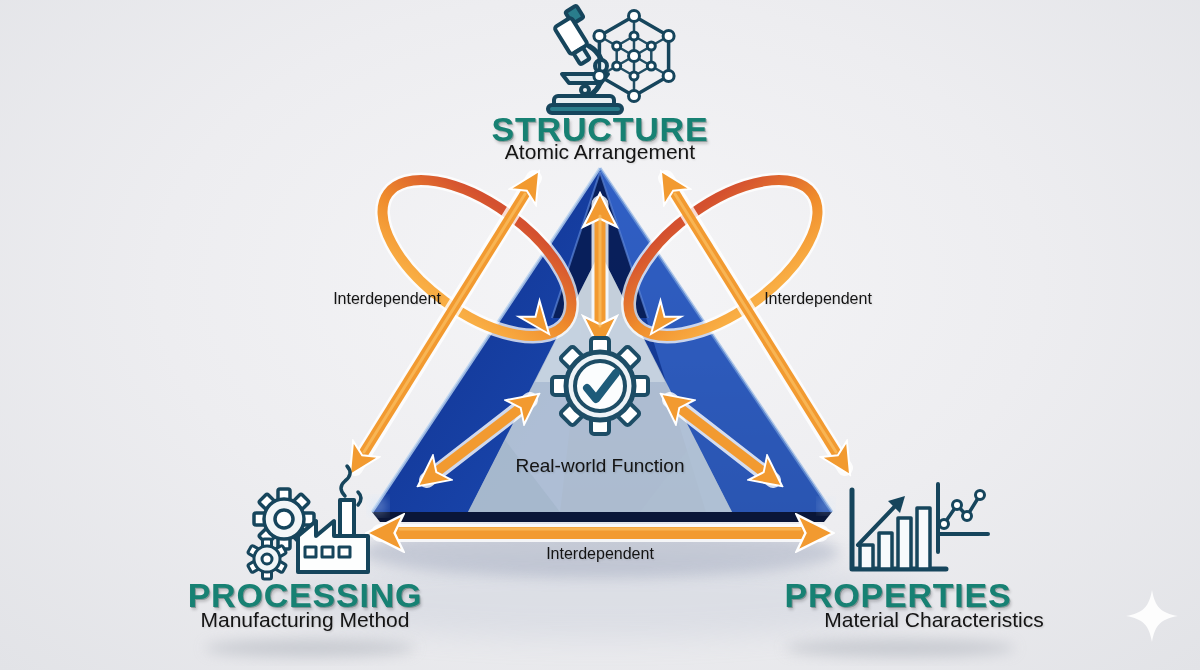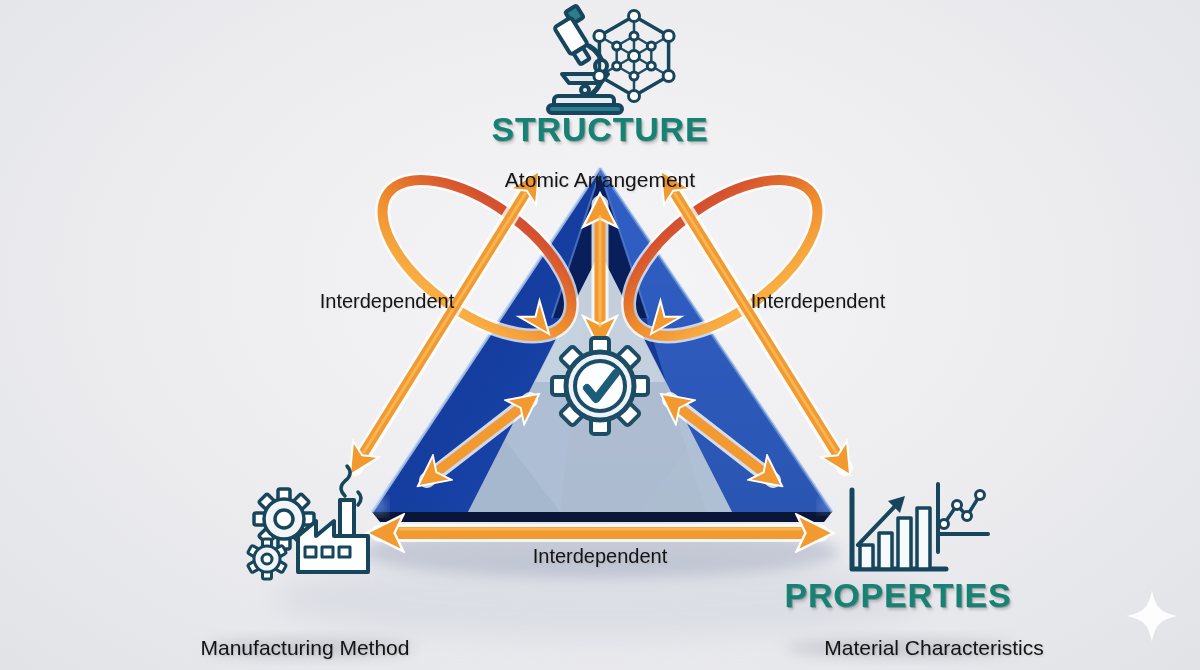--- a/index.html
+++ b/index.html
@@ -10,24 +10,23 @@
   }
   #diagram-svg{position:absolute;left:0;top:0;}
   .txt{position:absolute;transform:translateX(-50%);white-space:nowrap;text-align:center;}
   .title{
     font-weight:700;color:var(--teal,#178173);letter-spacing:.8px;
     text-shadow:1px 1px 0 rgba(20,70,64,.35), 2px 3px 3px rgba(0,0,0,.18);
   }
   .subtitle{
     font-weight:400;color:var(--text_dark,#141414);
     text-shadow:1px 1px 2px rgba(0,0,0,.12);
-    margin-top:28px;
   }
   .edge-label{
-    font-weight:400;color:var(--text_dark,#141414);font-size:20px;
+    font-weight:400;color:var(--text_dark,#141414);font-size:16px;
     text-shadow:1px 1px 2px rgba(0,0,0,.10);
   }
   .t28{font-size:34px;} .t26{font-size:26px;} .s21{font-size:21px;} .s19{font-size:19px;}
   .halo{stroke:#ffffff;stroke-opacity:.8;fill:none;stroke-linecap:round;}
   .shaft{stroke:var(--orange,#f29a30);fill:none;stroke-linecap:butt;}
   .sheen{stroke:#fbc368;stroke-opacity:.65;fill:none;stroke-linecap:round;}
   .icon-stroke{stroke:var(--icon_stroke,#16455c);}
 </style>
 </head>
 <body>
@@ -249,21 +248,23 @@
       <path d="M0,-26 C3,-9 9,-3 26,0 C9,3 3,9 0,26 C-3,9 -9,3 -26,0 C-9,-3 -3,-9 0,-26 Z" fill="#ffffff" opacity="0.9"></path>
     </g>
   </svg>
 
   <div class="txt title t28" style="left:600px;top:110px;">STRUCTURE</div>
   <div class="txt subtitle s21" style="left:600px;top:140px;">Atomic Arrangement</div>
 
   <div class="txt edge-label" style="left:387px;top:290px;">Interdependent</div>
   <div class="txt edge-label" style="left:818px;top:290px;">Interdependent</div>
 
+  <div class="txt subtitle s19" style="left:600px;top:455px;">Real-world Function</div>
 
   <div class="txt edge-label" style="left:600px;top:545px;">Interdependent</div>
 
+  <div class="txt title t28" style="left:305px;top:576px;">PROCESSING</div>
   <div class="txt subtitle s21" style="left:305px;top:608px;">Manufacturing Method</div>
 
   <div class="txt title t28" style="left:898px;top:576px;">PROPERTIES</div>
   <div class="txt subtitle s21" style="left:934px;top:608px;">Material Characteristics</div>
 
 </div>
 
 </body></html>

